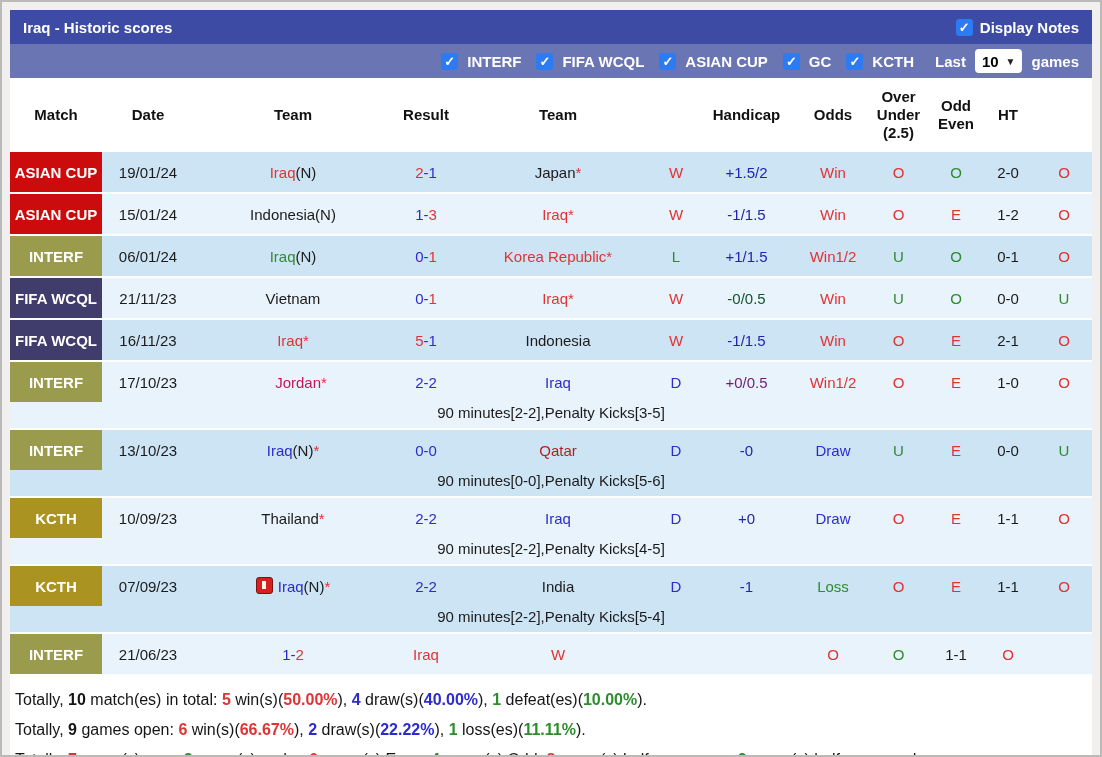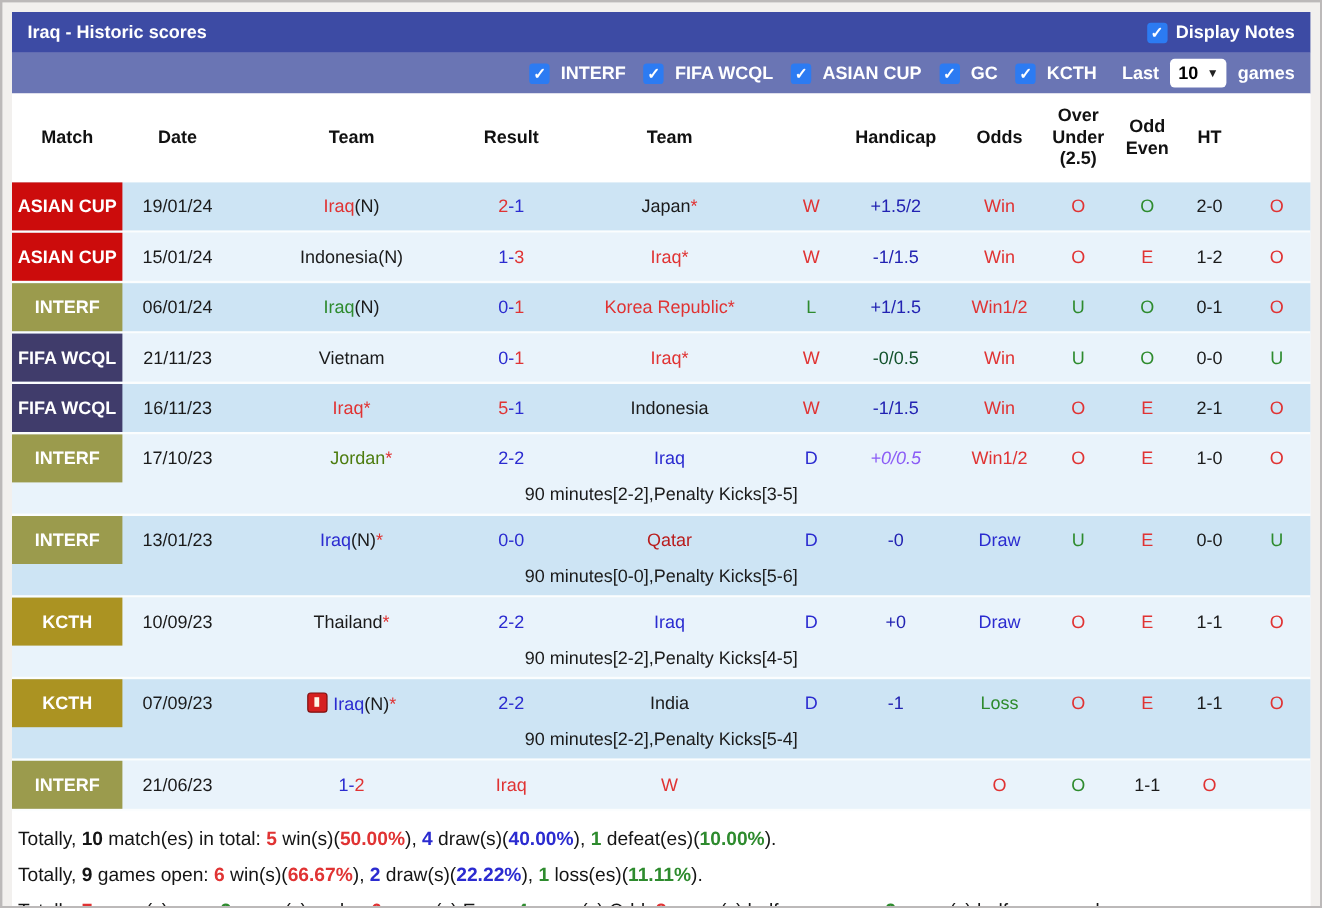--- a/index.html
+++ b/index.html
@@ -205,39 +205,39 @@
             <div style="color: rgb(27, 27, 27);">2-1</div>
             <div style="color: rgb(224, 51, 51);">O</div>
           </div>
         </div>
         <div class="row bg-b">
           <div class="grid line">
             <div class="badge-cell">
               <div class="badge" style="background: rgb(155, 155, 77);">INTERF</div>
             </div>
             <div style="color: rgb(27, 27, 27);">17/10/23</div>
-            <div class="teamcell"><span style="color: #4d7c0f; margin-left: 16px;">Jordan</span><span style="color: rgb(224, 51, 51);">*</span></div>
+            <div class="teamcell"><span style="color: #be185d; margin-left: 16px;">Jordan</span><span style="color: rgb(224, 51, 51);">*</span></div>
             <div><span style="color: rgb(43, 43, 208);">2</span><span style="color: rgb(43, 43, 208);">-</span><span style="color: rgb(43, 43, 208);">2</span></div>
             <div class="teamcell"><span style="color: rgb(43, 43, 208);">Iraq</span></div>
             <div style="color: rgb(43, 43, 208);">D</div>
-            <div style="color: #8b5cf6; font-style: italic;">+0/0.5</div>
+            <div style="color: #701a75;">+0/0.5</div>
             <div style="color: rgb(224, 51, 51);">Win1/2</div>
             <div style="color: rgb(224, 51, 51);">O</div>
             <div style="color: rgb(224, 51, 51);">E</div>
             <div style="color: rgb(27, 27, 27);">1-0</div>
             <div style="color: rgb(224, 51, 51);">O</div>
           </div>
           <div class="note">90 minutes[2-2],Penalty Kicks[3-5]</div>
         </div>
         <div class="row bg-a">
           <div class="grid line">
             <div class="badge-cell">
               <div class="badge" style="background: rgb(155, 155, 77);">INTERF</div>
             </div>
-            <div style="color: rgb(27, 27, 27);">13/01/23</div>
+            <div style="color: rgb(27, 27, 27);">13/10/23</div>
             <div class="teamcell"><span style="color: rgb(43, 43, 208);">Iraq</span><span style="color: rgb(27, 27, 27);">(N)</span><span style="color: rgb(224, 51, 51);">*</span></div>
             <div><span style="color: rgb(43, 43, 208);">0</span><span style="color: rgb(43, 43, 208);">-</span><span style="color: rgb(43, 43, 208);">0</span></div>
             <div class="teamcell"><span style="color: #b91c1c;">Qatar</span></div>
             <div style="color: rgb(43, 43, 208);">D</div>
             <div style="color: rgb(34, 34, 178);">-0</div>
             <div style="color: rgb(43, 43, 208);">Draw</div>
             <div style="color: rgb(46, 139, 46);">U</div>
             <div style="color: rgb(224, 51, 51);">E</div>
             <div style="color: rgb(27, 27, 27);">0-0</div>
             <div style="color: rgb(46, 139, 46);">U</div>

